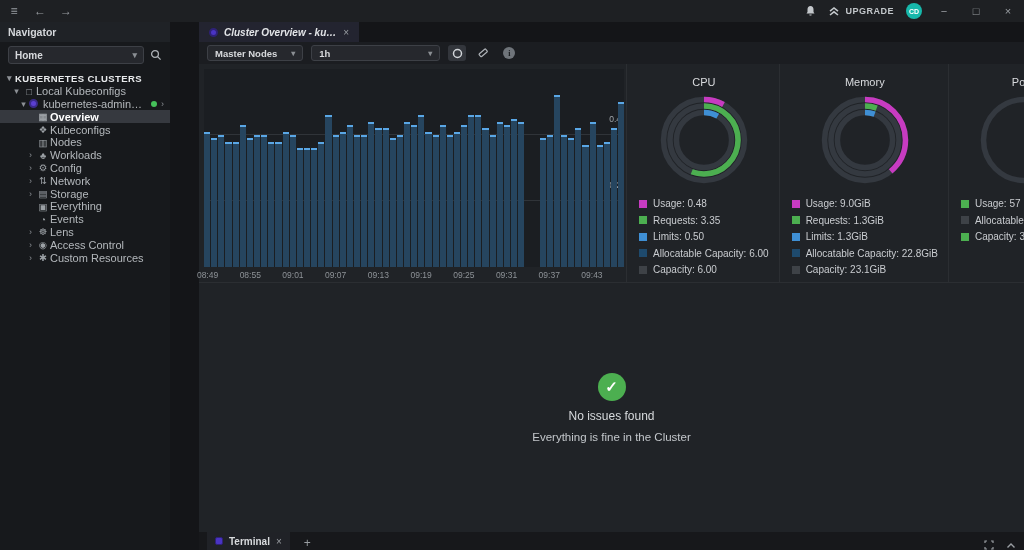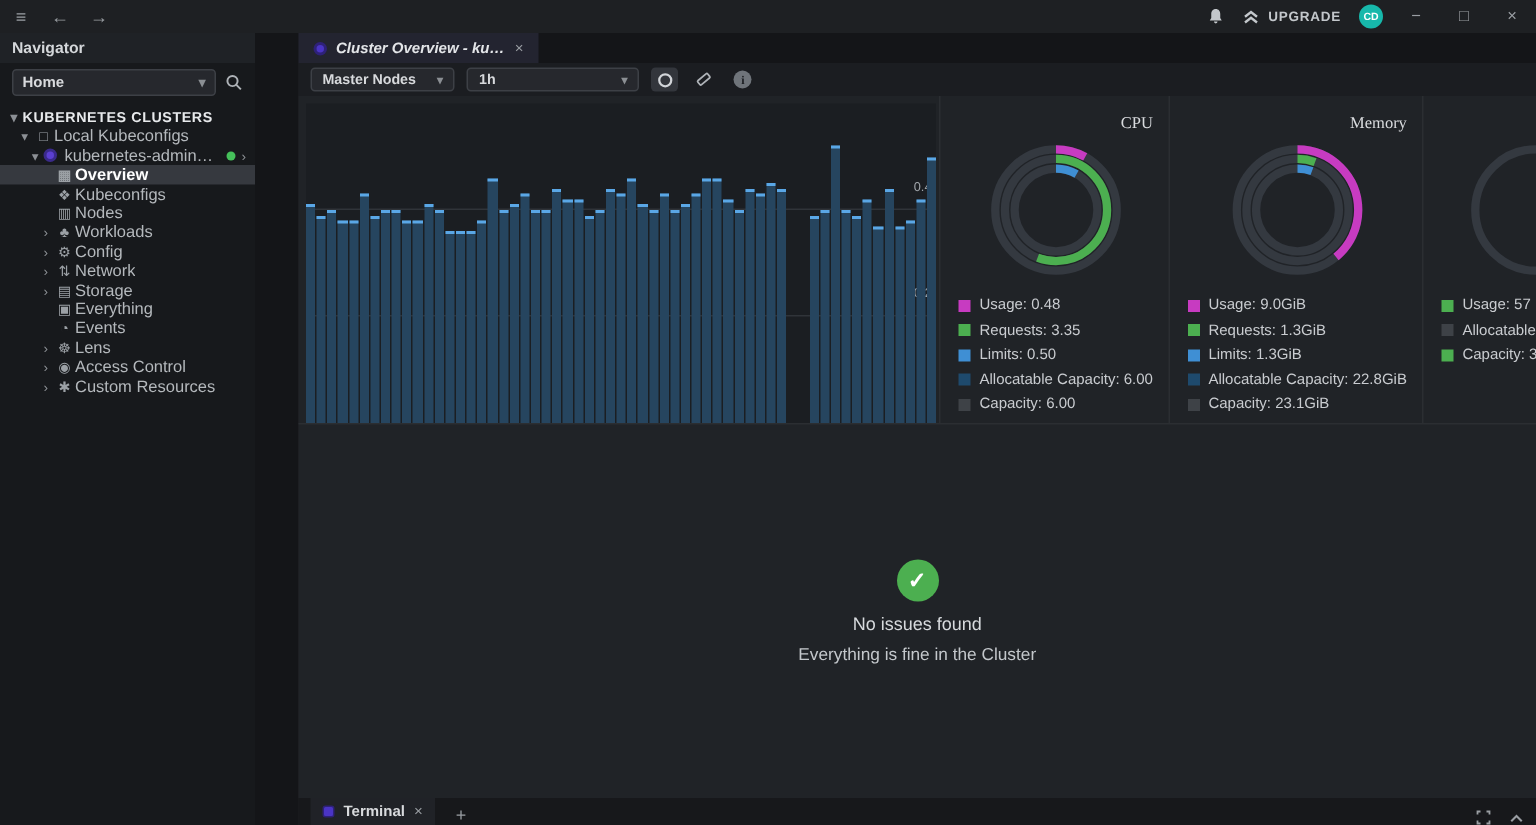--- a/index.html
+++ b/index.html
@@ -46,21 +46,21 @@
   .tabbar { height:20px; background:#141518; display:flex; align-items:flex-end; flex:0 0 auto; }
   .tab { height:20px; background:#232430; display:flex; align-items:center; gap:6px; padding:0 10px; max-width:160px; }
   .tab-dot { width:9px; height:9px; border-radius:50%; background:#4a34c4; border:2px solid #2e2178; flex:0 0 auto; }
   .tab-title { font-size:10px; font-style:italic; font-weight:700; color:#e3e5e8; white-space:nowrap; overflow:hidden; text-overflow:ellipsis; }
   .tab-close { color:#9a9ea3; font-size:10px; }
 
   
   .toolbar { height:22px; background:#1b1d21; display:flex; align-items:center; gap:8px; padding:0 8px; flex:0 0 auto; }
   .tool-select { height:16px; background:#26282d; border:1px solid #3d4046; border-radius:3px; display:flex;
     align-items:center; gap:14px; padding:0 7px; font-size:9.5px; font-weight:700; color:#d8dadd; }
-  .tool-select.wide { width:115px; }
+  .tool-select.wide { width:129px; }
   .tool-select .chev { margin-left:auto; color:#8b8f94; font-size:8px; }
   .tool-iconbtn { width:18px; height:16px; border-radius:3px; display:flex; align-items:center; justify-content:center; }
   .tool-iconbtn.active { background:#33363c; }
   .info-circle { width:12px; height:12px; border-radius:50%; background:#6f747a; color:#1b1d21; font-size:8px;
     font-weight:700; display:flex; align-items:center; justify-content:center; font-family:"Liberation Serif", serif; }
 
   
   .content { flex:1; display:flex; flex-direction:column; min-height:0; background:#202327; }
   .metrics-row { height:219px; display:flex; border-bottom:1px solid #2b2e32; flex:0 0 auto; }
 
@@ -70,21 +70,21 @@
   .gridline { position:absolute; left:0; right:0; height:1px; background:#42474d; opacity:.55; }
   .gridlabel { position:absolute; right:3px; font-size:8.5px; color:#a2a7ac; transform:translateY(-110%); }
   .bars { position:absolute; inset:0; display:flex; align-items:flex-end; gap:1px; padding:0; }
   .bar { flex:1 1 0; background:#26455f; border-top:2px solid #5aa7e6; min-width:0; }
   .bar.gap { background:transparent; border-top:none; }
   .xticks { height:15px; position:relative; font-size:8.5px; color:#8d9297; flex:0 0 auto; }
   .xtick { position:absolute; top:3px; transform:translateX(-50%); white-space:nowrap; }
 
   
   .gauge-panel { flex:1; border-left:1px solid #2b2e32; padding:8px 10px 0 12px; display:flex; flex-direction:column; }
-  .gauge-title { text-align:right; font-size:11px; color:#d9dbde; margin:4px 0 6px;font-family:Liberation Serif, serif; }
+  .gauge-title { text-align:center; font-size:11px; color:#d9dbde; margin:4px 0 6px; }
   .donut { display:flex; justify-content:center; }
   .legend { margin-top:12px; display:flex; flex-direction:column; gap:5.5px; }
   .legend-item { display:flex; align-items:center; gap:6px; font-size:10px; color:#c9ccd0; white-space:nowrap; }
   .legend-swatch { width:8px; height:8px; flex:0 0 auto; }
 
   
   .issues-area { flex:1; display:flex; align-items:center; justify-content:center; }
   .issues-box { display:flex; flex-direction:column; align-items:center; gap:8px; }
   .check-circle { width:28px; height:28px; border-radius:50%; background:#4caf50; color:#fff; display:flex;
     align-items:center; justify-content:center; font-size:15px; font-weight:700; }
@@ -332,20 +332,32 @@
                   <div class="bar" style="height: 65%; background: rgb(38, 69, 95); border-top-color: rgb(90, 167, 230);"></div>
                   <div class="bar" style="height: 70%; background: rgb(38, 69, 95); border-top-color: rgb(90, 167, 230);"></div>
                   <div class="bar" style="height: 61.6667%; background: rgb(38, 69, 95); border-top-color: rgb(90, 167, 230);"></div>
                   <div class="bar" style="height: 73.3333%; background: rgb(38, 69, 95); border-top-color: rgb(90, 167, 230);"></div>
                   <div class="bar" style="height: 61.6667%; background: rgb(38, 69, 95); border-top-color: rgb(90, 167, 230);"></div>
                   <div class="bar" style="height: 63.3333%; background: rgb(38, 69, 95); border-top-color: rgb(90, 167, 230);"></div>
                   <div class="bar" style="height: 70%; background: rgb(38, 69, 95); border-top-color: rgb(90, 167, 230);"></div>
                   <div class="bar" style="height: 83.3333%; background: rgb(38, 69, 95); border-top-color: rgb(90, 167, 230);"></div>
                 </div>
               </div>
+            <div class="xticks" id="xticks">
+                <span class="xtick" style="left: 0.847458%;">08:49</span>
+                <span class="xtick" style="left: 11.0169%;">08:55</span>
+                <span class="xtick" style="left: 21.1864%;">09:01</span>
+                <span class="xtick" style="left: 31.3559%;">09:07</span>
+                <span class="xtick" style="left: 41.5254%;">09:13</span>
+                <span class="xtick" style="left: 51.6949%;">09:19</span>
+                <span class="xtick" style="left: 61.8644%;">09:25</span>
+                <span class="xtick" style="left: 72.0339%;">09:31</span>
+                <span class="xtick" style="left: 82.2034%;">09:37</span>
+                <span class="xtick" style="left: 92.3729%;">09:43</span>
+              </div>
           </div>
 
           <div class="gauge-panel">
               <div class="gauge-title">CPU</div>
               <div class="donut">
                 <svg width="92" height="92" viewBox="0 0 100 100">
                   <circle cx="50" cy="50" r="44" fill="none" stroke="#343940" stroke-width="6"></circle>
                   <circle cx="50" cy="50" r="37" fill="none" stroke="#343940" stroke-width="6"></circle>
                   <circle cx="50" cy="50" r="30" fill="none" stroke="#343940" stroke-width="6"></circle>
                   <circle cx="50" cy="50" r="44" fill="none" stroke="#c73bc1" stroke-width="6" stroke-dasharray="22.1 276.5" transform="rotate(-90 50 50)"></circle>

